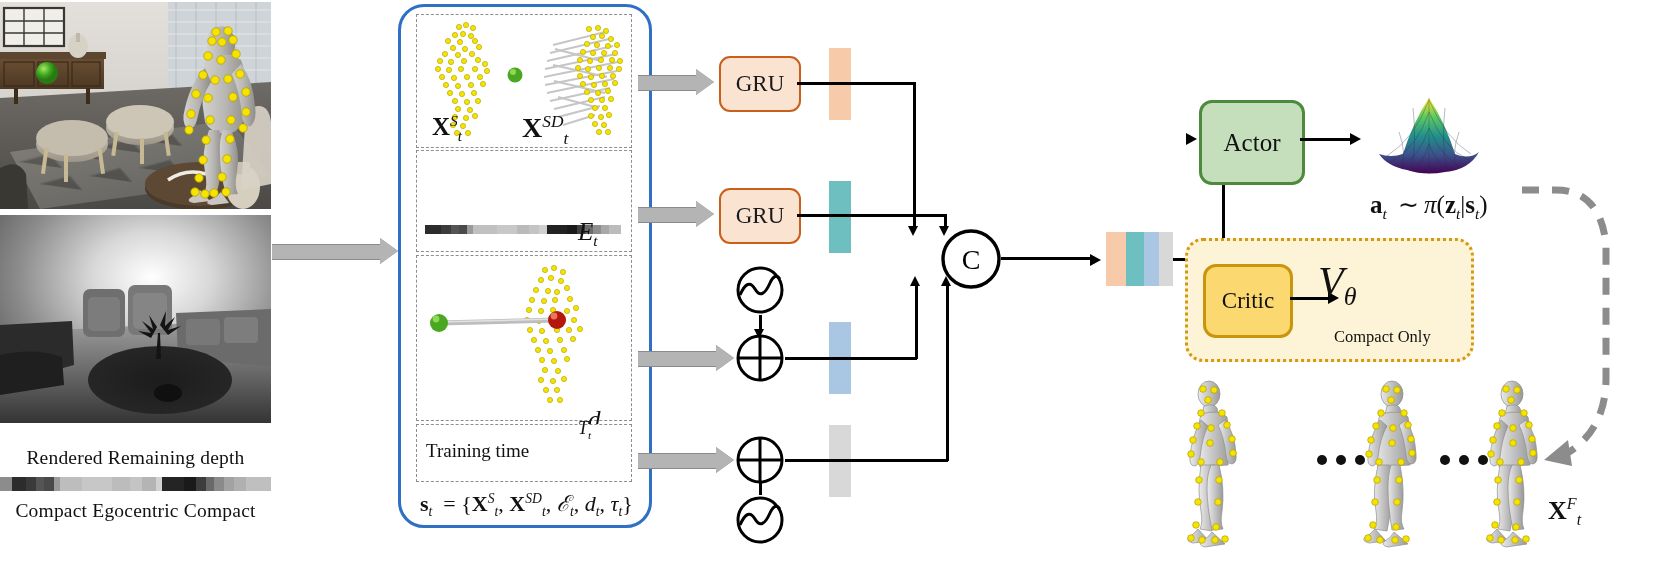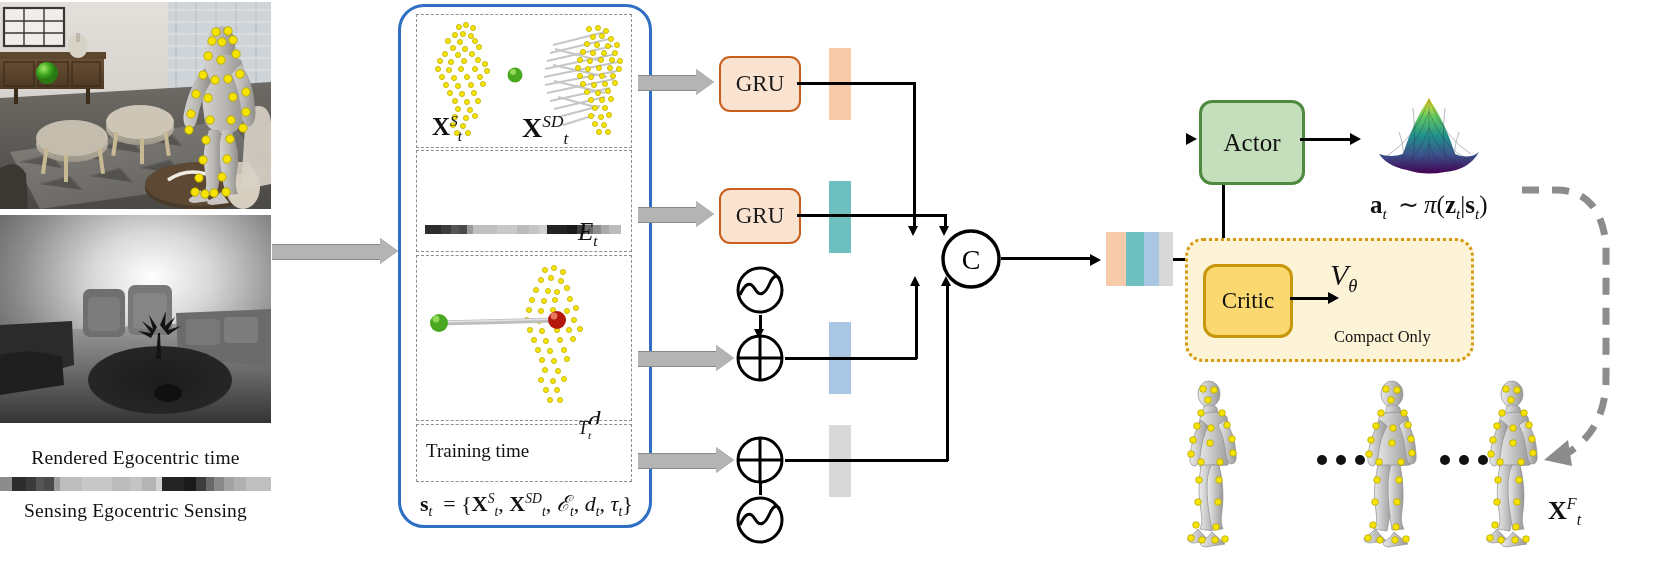--- a/index.html
+++ b/index.html
@@ -55,21 +55,21 @@
 
   
   #actor-box{left:1199px;top:100px;width:100px;height:79px;border:3px solid #4e8a3e;
      border-radius:13px;background:#c5debb;display:flex;align-items:center;justify-content:center;
      font-size:25px;}
   #critic-region{left:1185px;top:238px;width:283px;height:118px;border:3.5px dotted #d39a10;
      border-radius:18px;background:#fdf3d6;}
   #critic-box{left:1203px;top:264px;width:84px;height:68px;border:3px solid #c8960c;
      border-radius:13px;background:#fbd970;display:flex;align-items:center;justify-content:center;
      font-size:23px;}
-  #v-theta{left:1318px;top:258px;font-size:30px;margin-left:12px;}
+  #v-theta{left:1318px;top:258px;font-size:42px;}
   #training-only{left:1334px;top:327px;font-size:16.5px;}
 
   .dots3{position:absolute;display:flex;gap:9px;}
   .dots3 i{width:10px;height:10px;border-radius:50%;background:#111;display:block;}
 
   .human{position:absolute;}
 </style>
 </head>
 <body>
 
@@ -273,21 +273,21 @@
     <ellipse cx="168" cy="178" rx="14" ry="9" fill="#101010"></ellipse>
 
     <g fill="#141414">
       <path d="M157 112 l-8 -12 l4 14 l-11 -8 l9 12 l-13 -2 l13 7 z"></path>
       <path d="M160 110 l6 -14 l-1 15 l10 -9 l-7 13 l13 -4 l-13 9 z"></path>
       <path d="M158 118 l-2 26 l5 0 l-1 -26 z"></path>
     </g>
   </svg>
 </div>
 
-<div class="abs cap" id="caption-depth">Rendered Egocentric time</div>
+<div class="abs cap" id="caption-depth">Rendered Remaining depth</div>
 
 <div class="abs" id="sensing-strip">
   <svg width="271" height="14" viewBox="0 0 271 14">
     <rect x="0" y="0" width="12" height="14" fill="#8c8c8c"></rect>
     <rect x="12" y="0" width="14" height="14" fill="#2c2c2c"></rect>
     <rect x="26" y="0" width="10" height="14" fill="#3a3a3a"></rect>
     <rect x="36" y="0" width="8" height="14" fill="#555"></rect>
     <rect x="44" y="0" width="10" height="14" fill="#4a4a4a"></rect>
     <rect x="54" y="0" width="6" height="14" fill="#9a9a9a"></rect>
     <rect x="60" y="0" width="22" height="14" fill="#bdbdbd"></rect>
@@ -300,21 +300,21 @@
     <rect x="184" y="0" width="12" height="14" fill="#1a1a1a"></rect>
     <rect x="196" y="0" width="10" height="14" fill="#3d3d3d"></rect>
     <rect x="206" y="0" width="8" height="14" fill="#696969"></rect>
     <rect x="214" y="0" width="10" height="14" fill="#8a8a8a"></rect>
     <rect x="224" y="0" width="10" height="14" fill="#a2a2a2"></rect>
     <rect x="234" y="0" width="12" height="14" fill="#b0b0b0"></rect>
     <rect x="246" y="0" width="25" height="14" fill="#bfbfbf"></rect>
   </svg>
 </div>
 
-<div class="abs cap" id="caption-sensing">Sensing Egocentric Sensing</div>
+<div class="abs cap" id="caption-sensing">Compact Egocentric Compact</div>
 
 <div class="garrow abs" style="left:272px;top:238px;width:126px;">
   <div class="shaft"></div>
     <div class="headb"></div>
     <div class="head"></div>
 </div>
 
 <div class="abs" id="state-box"></div>
 
 <div class="dashpanel" style="left:416px;top:14px;width:214px;height:132px;">

